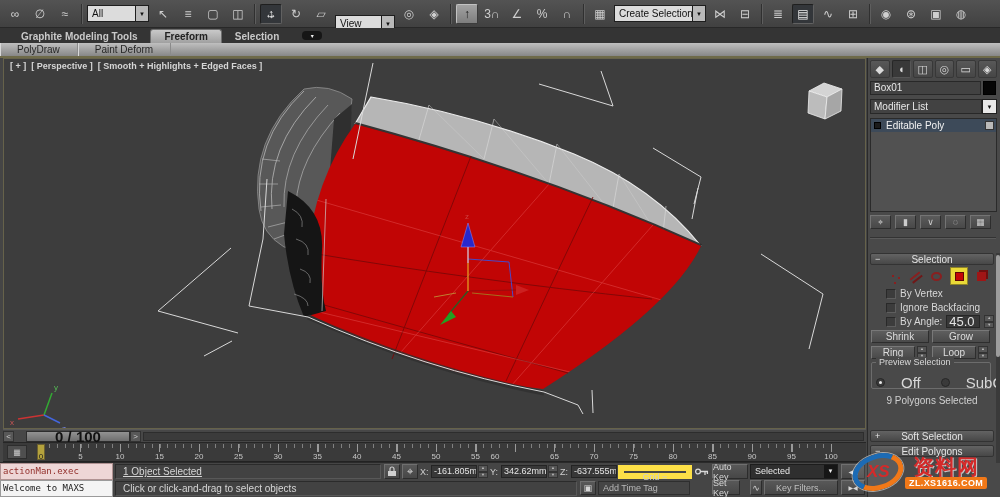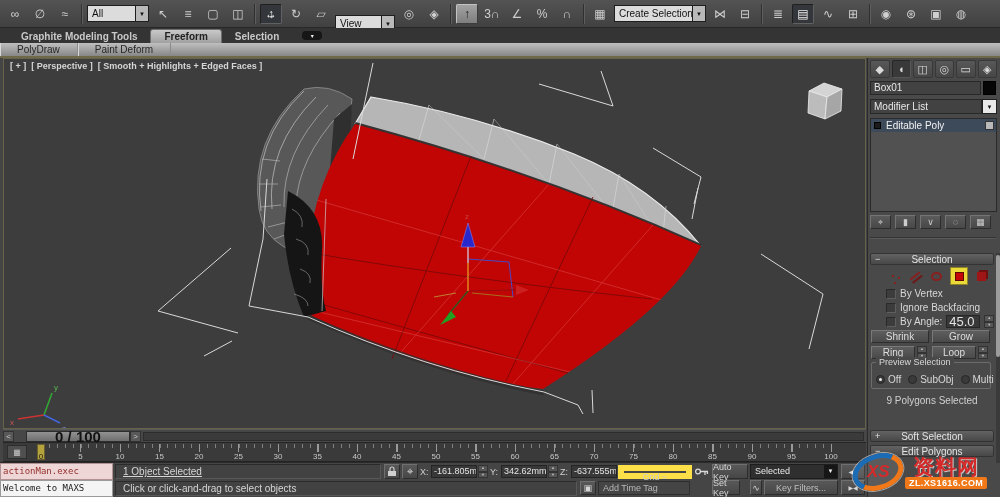--- a/index.html
+++ b/index.html
@@ -398,21 +398,21 @@
         <i></i>
       </span>
     <div class="pbtn" style="top:288px;left:64px;width:44px;">Loop</div>
     <span class="spin abs" style="top:288px;left:110px;height:13px;">
         <i></i>
         <i></i>
       </span>
 
     <div class="pgroup">
       <span class="pglabel">Preview Selection</span>
-      <div style="position:absolute;left:4px;top:11px;width:112px;display:flex;align-items:center;gap:3px;font-size:10px;">
+      <div style="position:absolute;left:4px;top:11px;width:112px;display:flex;align-items:center;gap:16px;font-size:15px;">
         <span class="radio on"></span>
         <span>Off</span>
         <span class="radio" style="margin-left:4px;"></span>
         <span>SubObj</span>
         <span class="radio" style="margin-left:4px;"></span>
         <span>Multi</span>
       </div>
     </div>
 
     <div class="abs" style="left:0;top:337px;width:128px;text-align:center;color:#d0d0d0;">9 Polygons Selected</div>
@@ -449,21 +449,21 @@
         <span class="rlabel" style="left: 117px;">10</span>
         <span class="rlabel" style="left: 156.5px;">15</span>
         <span class="rlabel" style="left: 196px;">20</span>
         <span class="rlabel" style="left: 235.5px;">25</span>
         <span class="rlabel" style="left: 275px;">30</span>
         <span class="rlabel" style="left: 314.5px;">35</span>
         <span class="rlabel" style="left: 354px;">40</span>
         <span class="rlabel" style="left: 393.5px;">45</span>
         <span class="rlabel" style="left: 433px;">50</span>
         <span class="rlabel" style="left: 472.5px;">55</span>
-        <span class="rlabel" style="left: 512px;">60</span>
+        <span class="rlabel" style="left: 492px;">60</span>
         <span class="rlabel" style="left: 551.5px;">65</span>
         <span class="rlabel" style="left: 591px;">70</span>
         <span class="rlabel" style="left: 630.5px;">75</span>
         <span class="rlabel" style="left: 670px;">80</span>
         <span class="rlabel" style="left: 709.5px;">85</span>
         <span class="rlabel" style="left: 749px;">90</span>
         <span class="rlabel" style="left: 788.5px;">95</span>
         <span class="rlabel" style="left: 828px;">100</span>
       </div>
   </div>

